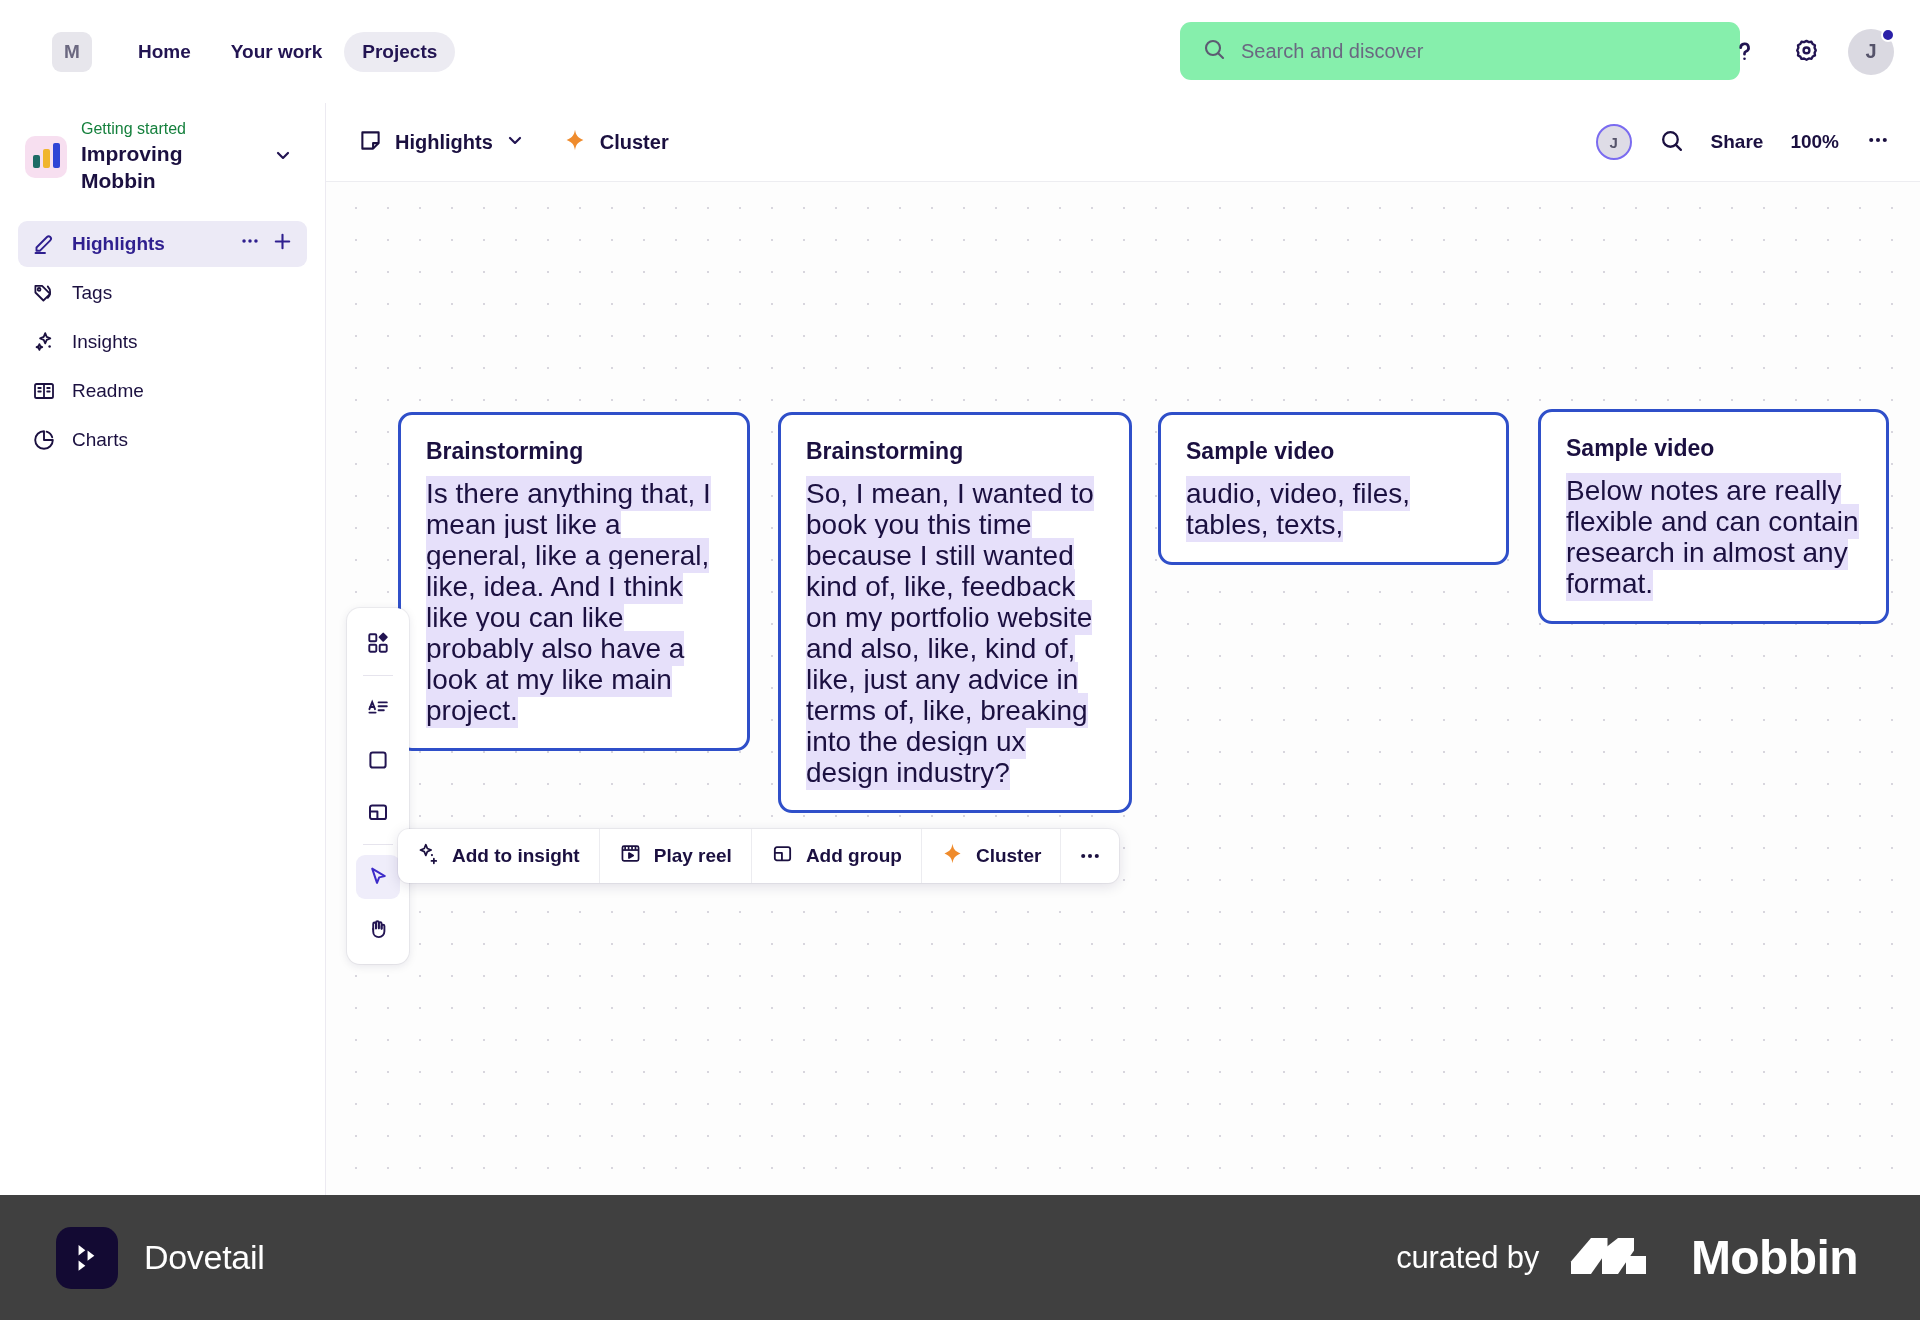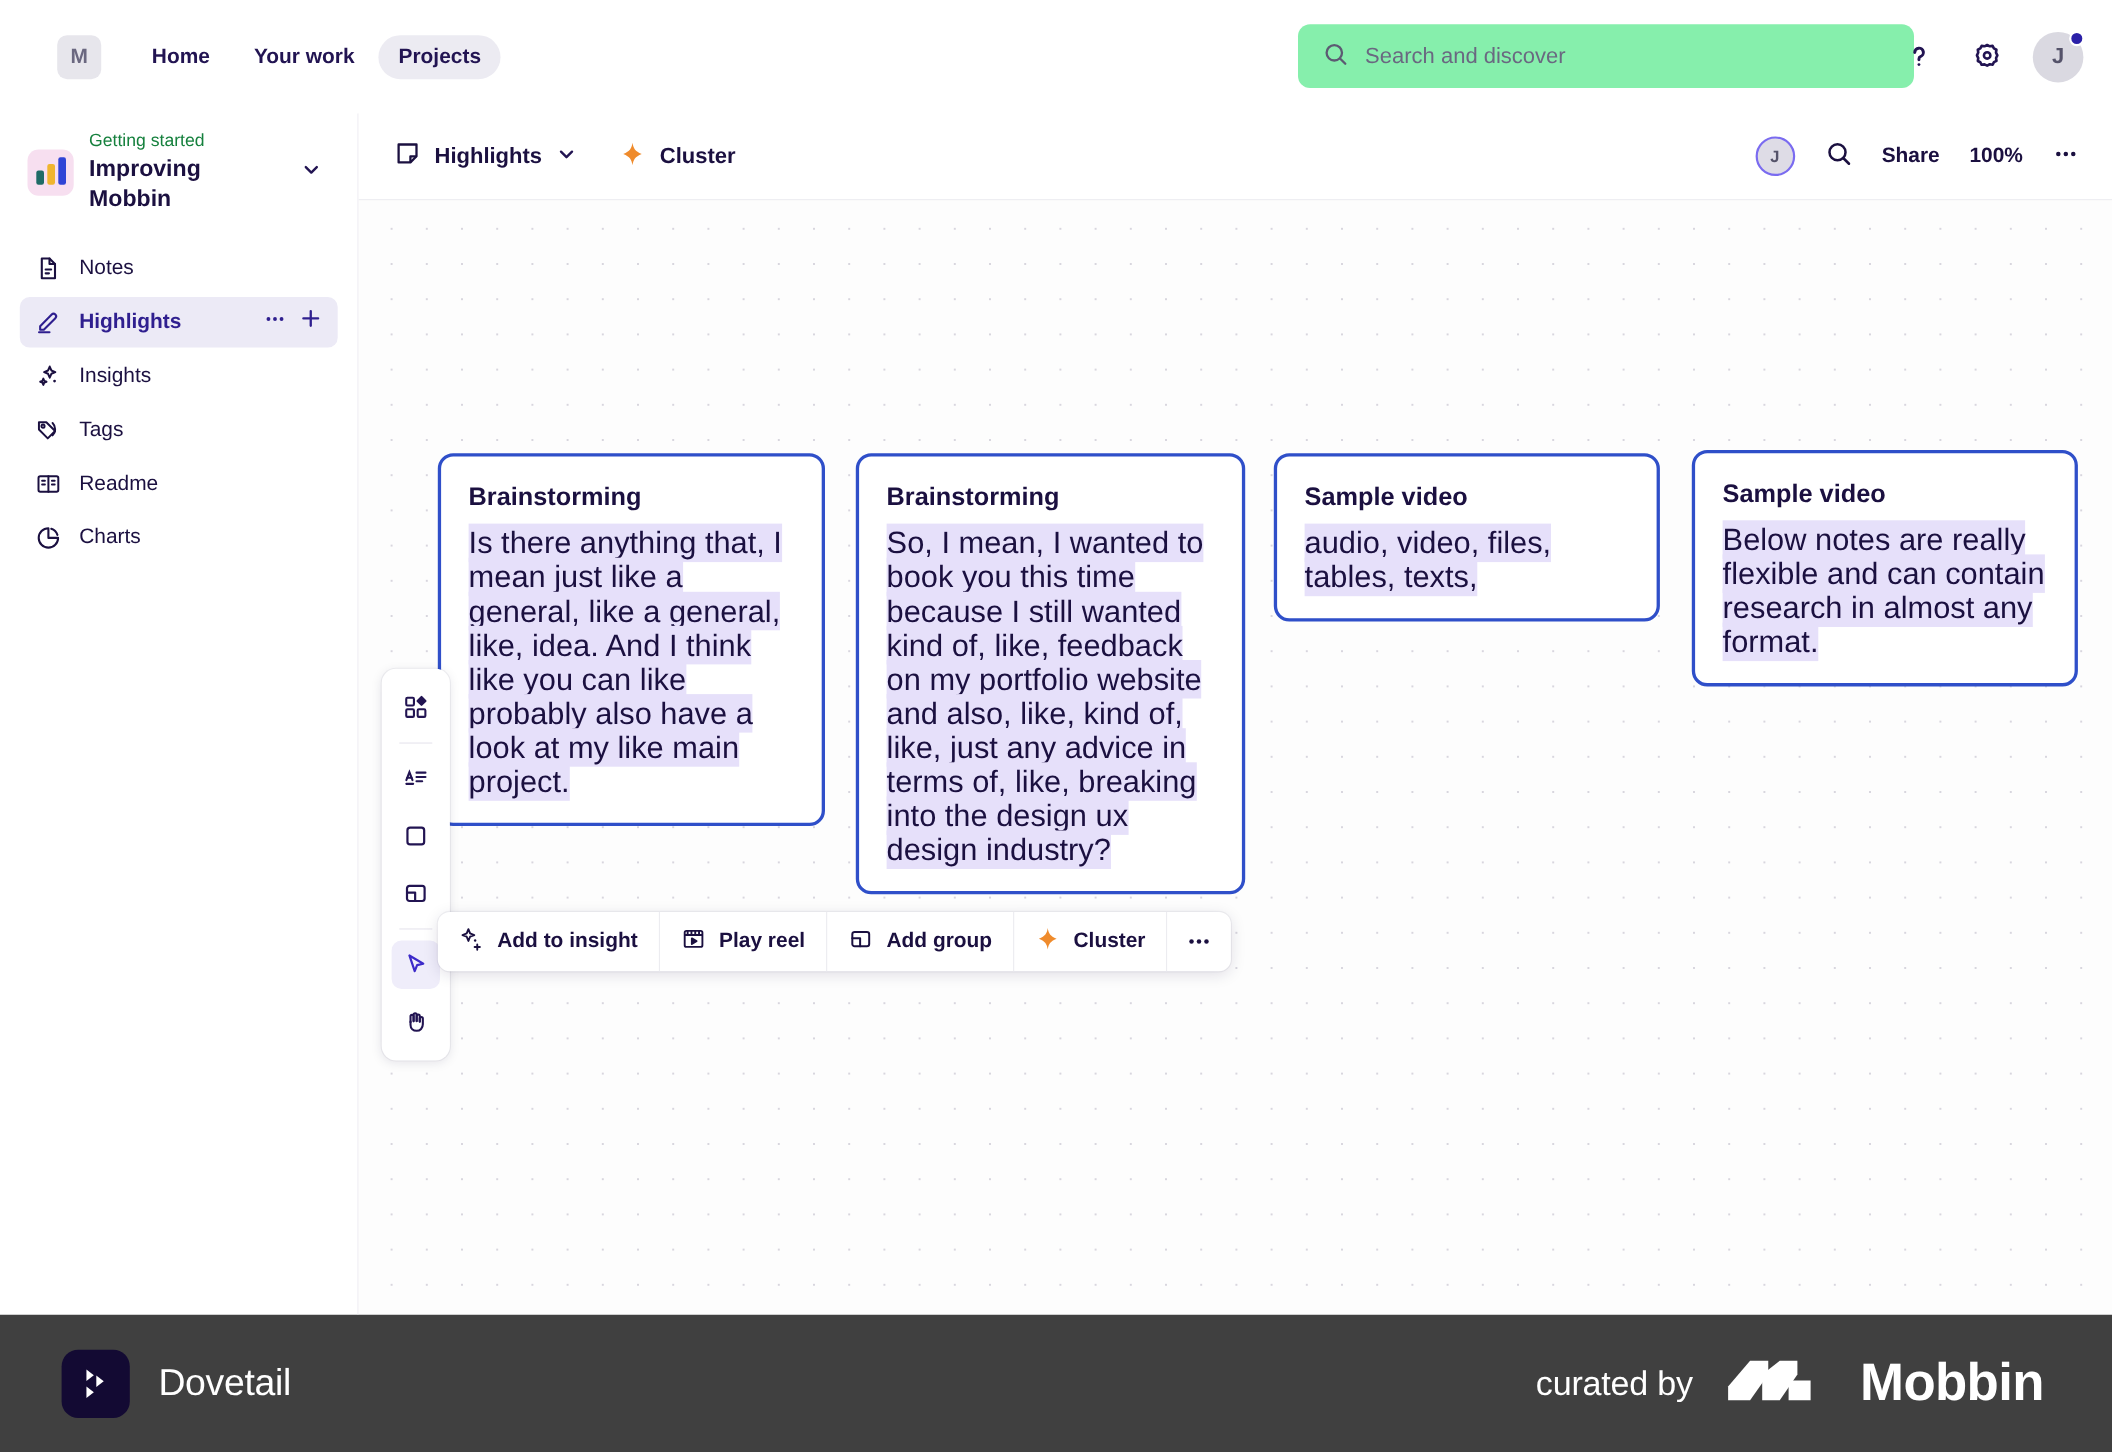--- a/index.html
+++ b/index.html
@@ -259,31 +259,20 @@
         </div>
         <span class="chev">
           <svg width="20" height="20" viewBox="0 0 24 24" fill="none" stroke="#221452" stroke-width="2.6" stroke-linecap="round" stroke-linejoin="round">
               <polyline points="6 9.5 12 15.5 18 9.5"></polyline>
             </svg>
         </span>
       </div>
 
       <div class="navlist">
 
-        <div class="nav-item">
-          <span class="ico">
-            <svg width="24" height="24" viewBox="0 0 24 24" fill="none" stroke="#1b1040" stroke-width="1.9" stroke-linecap="round" stroke-linejoin="round">
-              <path d="M6 3h7l5 5v13H6z"></path>
-                <path d="M13 3v5h5"></path>
-                <line x1="9.5" y1="13" x2="14.5" y2="13"></line>
-                <line x1="9.5" y1="16.5" x2="12.5" y2="16.5"></line>
-            </svg>
-          </span>
-          <span class="label">Notes</span>
-        </div>
 
         <div class="nav-item active">
           <span class="ico">
             <svg width="24" height="24" viewBox="0 0 24 24" fill="none" stroke="#2f1f8f" stroke-width="1.9" stroke-linecap="round" stroke-linejoin="round">
               <path d="M4.5 15.5L15 5a2.3 2.3 0 0 1 3.3 3.3L7.8 18.8H4.5z"></path>
                 <line x1="3.5" y1="21" x2="13" y2="21"></line>
             </svg>
           </span>
           <span class="label">Highlights</span>
           <span class="nav-act">
@@ -298,38 +287,38 @@
               <svg width="23" height="23" viewBox="0 0 24 24" fill="none" stroke="#2f1f8f" stroke-width="2.2" stroke-linecap="round">
                   <line x1="12" y1="5" x2="12" y2="19"></line>
                   <line x1="5" y1="12" x2="19" y2="12"></line>
                 </svg>
             </span>
           </span>
         </div>
 
         <div class="nav-item">
           <span class="ico">
+            <svg width="24" height="24" viewBox="0 0 24 24" fill="none" stroke="#1b1040" stroke-width="1.8" stroke-linecap="round" stroke-linejoin="round">
+              <path d="M11.3 3.6H4.6v6.7l8 8 6.7-6.7z" transform="translate(-1.2 1.2)"></path>
+              <circle cx="7.1" cy="8.4" r="1.4"></circle>
+              <path d="M15.8 5.5a8 8 0 0 1 0 11.3"></path>
+            </svg>
+          </span>
+          <span class="label">Tags</span>
+        </div>
+
+        <div class="nav-item">
+          <span class="ico">
             <svg width="24" height="24" viewBox="0 0 24 24" fill="none" stroke="#1b1040" stroke-width="1.8" stroke-linejoin="round">
               <path d="M13.2 3.2l1.5 3.6 3.6 1.5-3.6 1.5-1.5 3.6-1.5-3.6L8.1 8.3l3.6-1.5z"></path>
               <path d="M7.4 14.2l.85 2 2 .85-2 .85-.85 2-.85-2-2-.85 2-.85z"></path>
               <circle cx="17.6" cy="16.4" r="1.25" fill="#1b1040" stroke="none"></circle>
             </svg>
           </span>
           <span class="label">Insights</span>
-        </div>
-
-        <div class="nav-item">
-          <span class="ico">
-            <svg width="24" height="24" viewBox="0 0 24 24" fill="none" stroke="#1b1040" stroke-width="1.8" stroke-linecap="round" stroke-linejoin="round">
-              <path d="M11.3 3.6H4.6v6.7l8 8 6.7-6.7z" transform="translate(-1.2 1.2)"></path>
-              <circle cx="7.1" cy="8.4" r="1.4"></circle>
-              <path d="M15.8 5.5a8 8 0 0 1 0 11.3"></path>
-            </svg>
-          </span>
-          <span class="label">Tags</span>
         </div>
 
         <div class="nav-item">
           <span class="ico">
             <svg width="24" height="24" viewBox="0 0 24 24" fill="none" stroke="#1b1040" stroke-width="1.8" stroke-linecap="round" stroke-linejoin="round">
               <rect x="3" y="5" width="18" height="14" rx="1.6"></rect>
                 <line x1="12" y1="5" x2="12" y2="19"></line>
               <line x1="6.3" y1="9" x2="8.8" y2="9"></line>
                 <line x1="6.3" y1="12.5" x2="8.8" y2="12.5"></line>
               <line x1="15.2" y1="9" x2="17.7" y2="9"></line>

